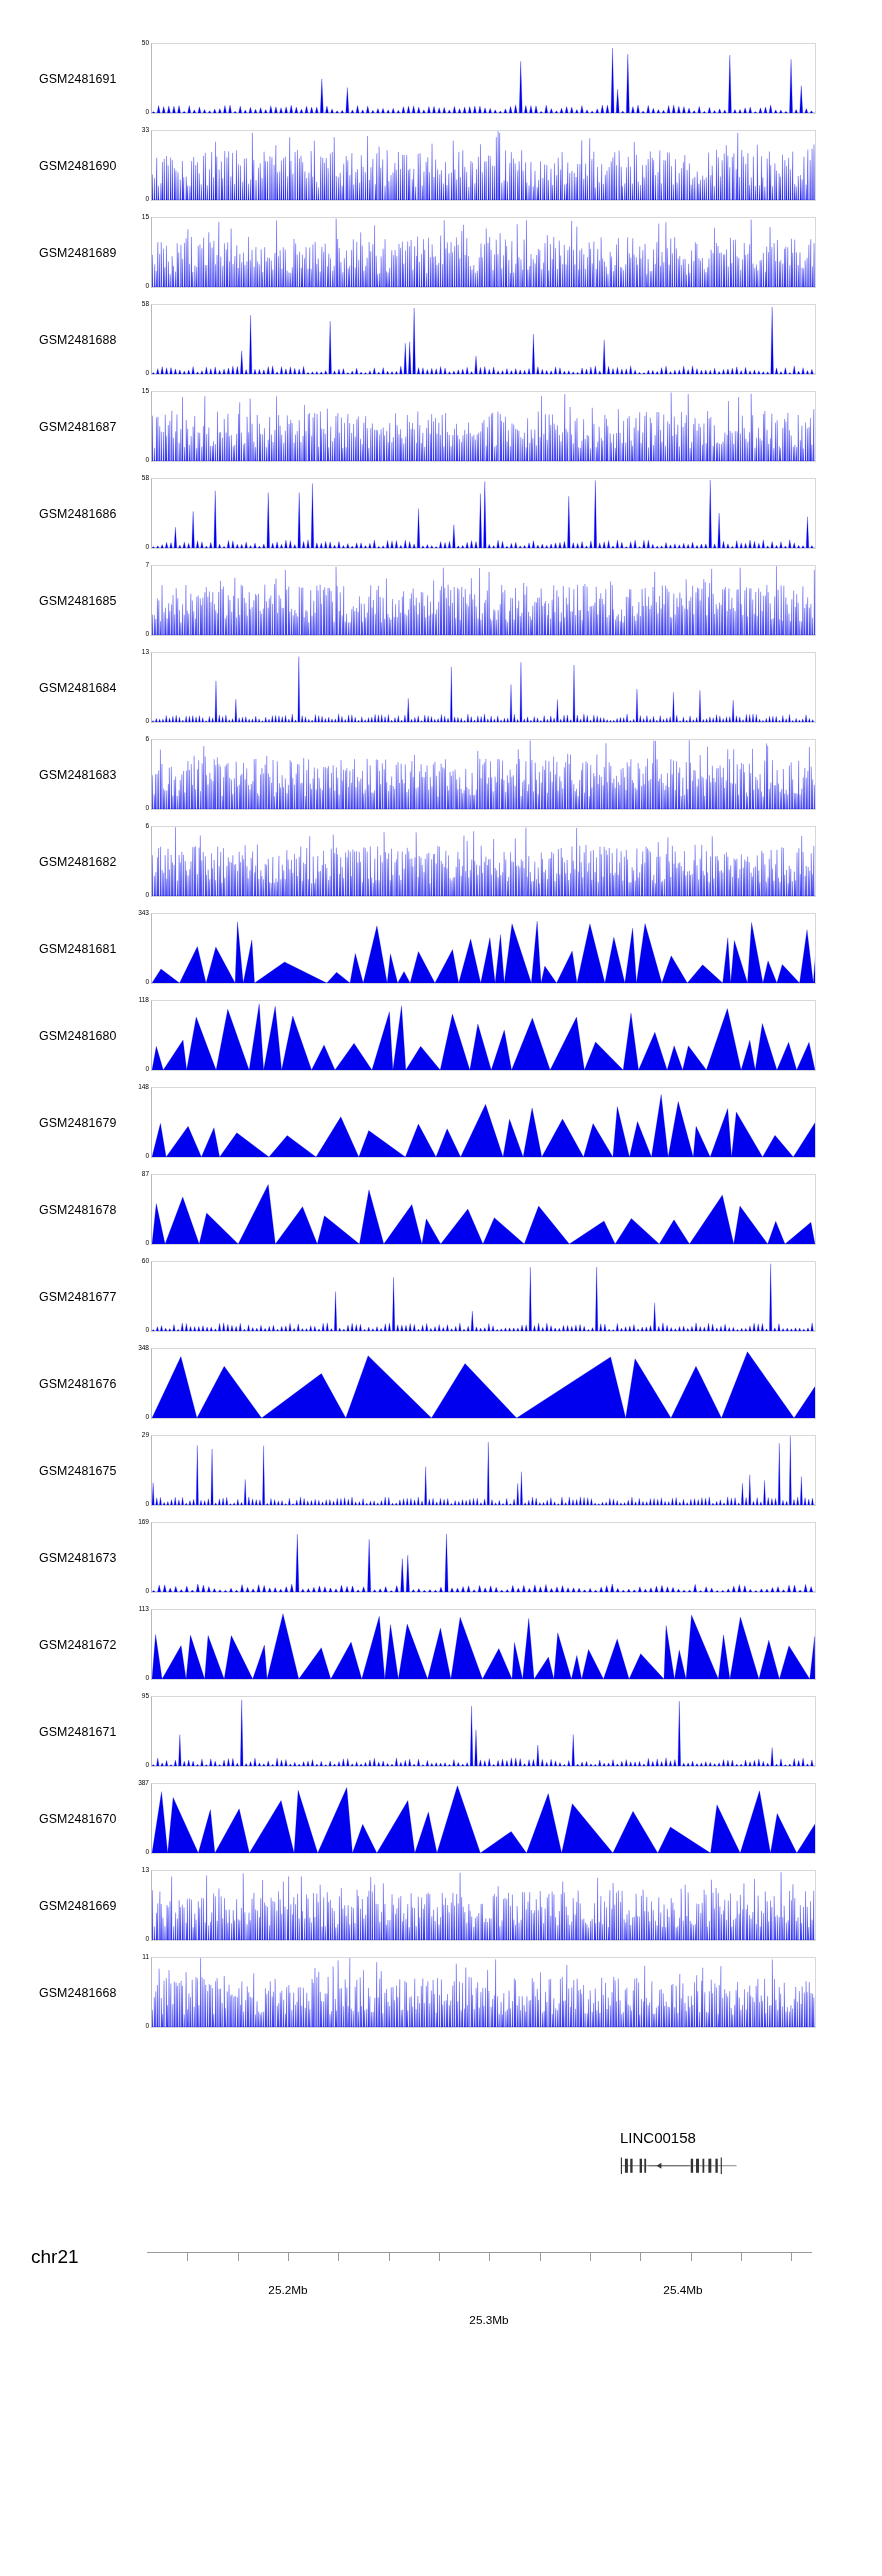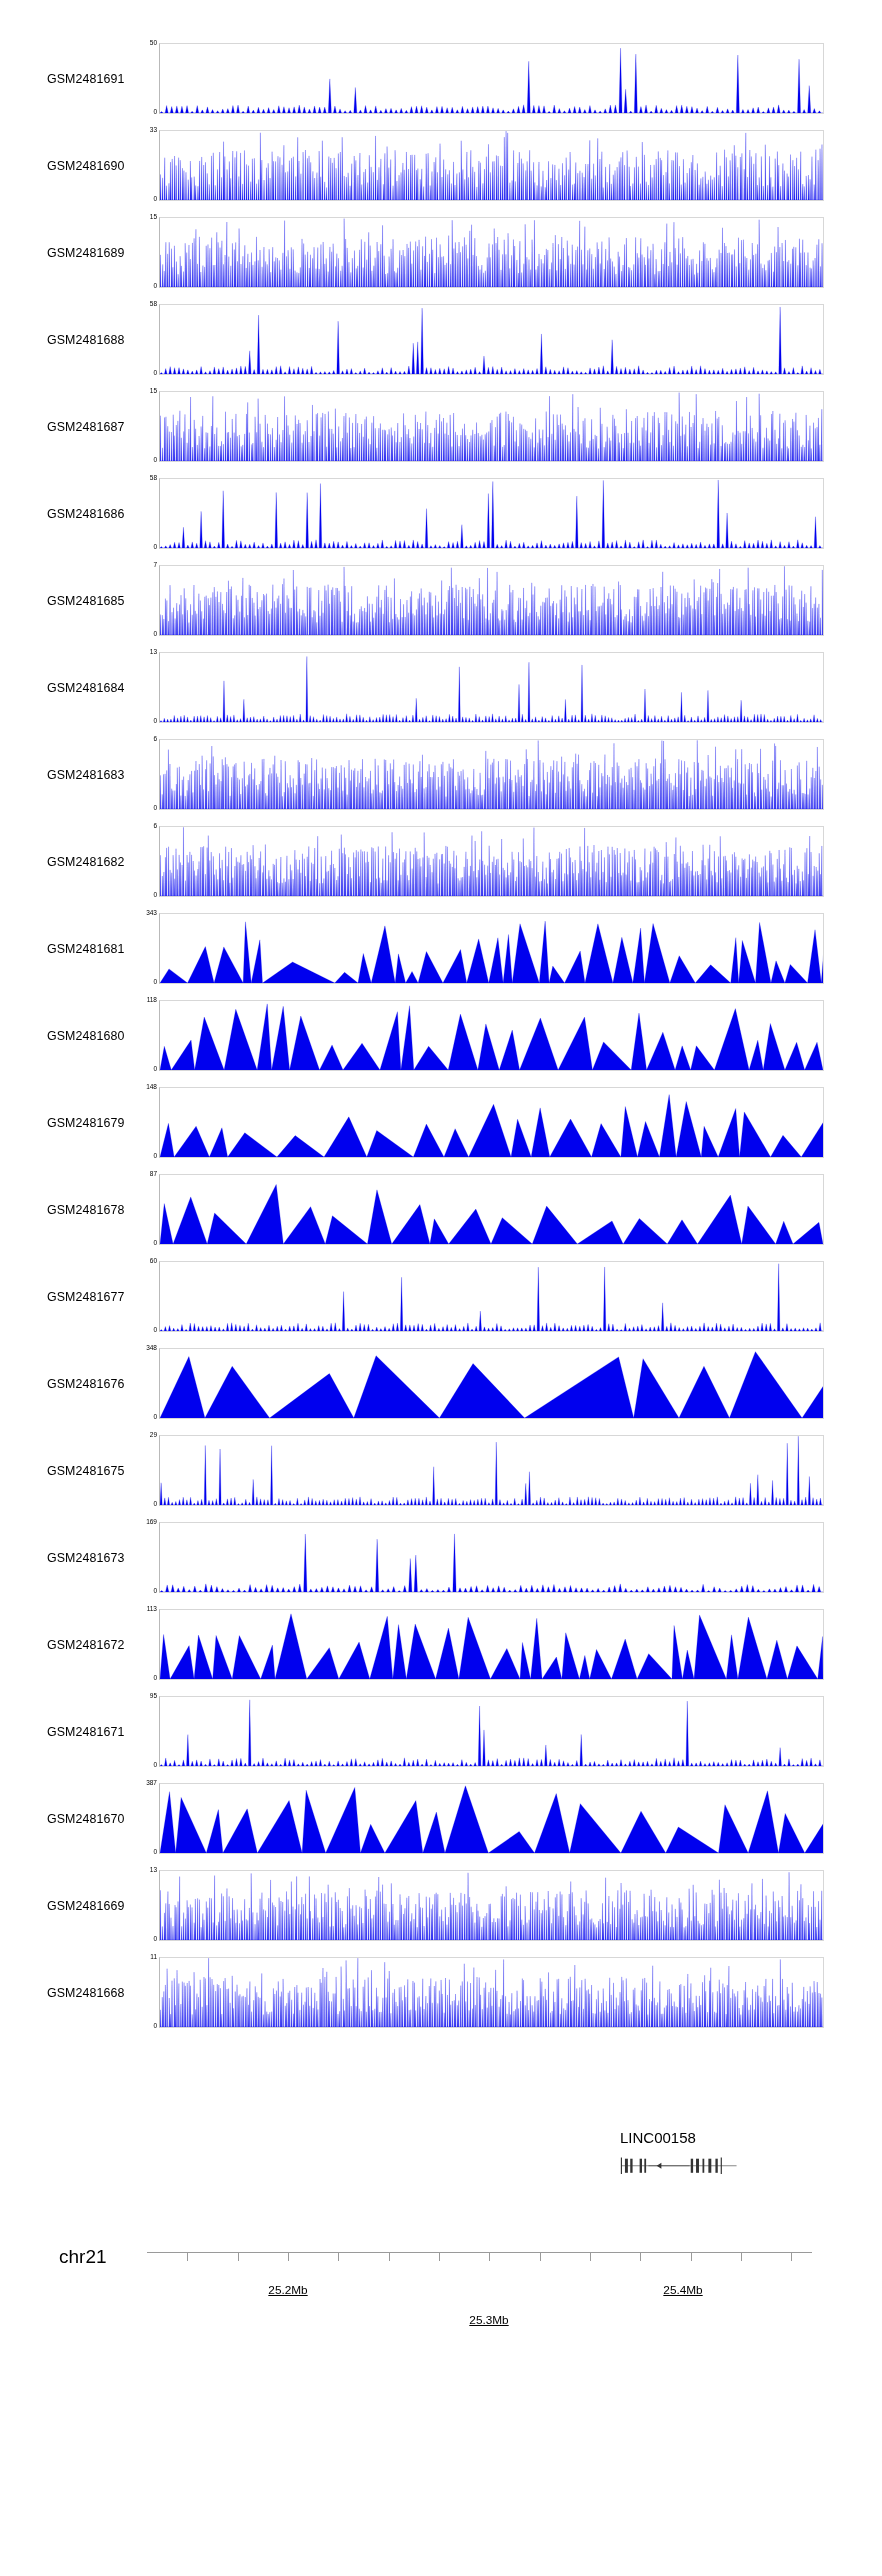--- a/index.html
+++ b/index.html
@@ -17,21 +17,21 @@
   }
   #genome-browser {
     position: absolute;
     left: 0;
     top: 0;
     width: 882px;
     height: 2576px;
   }
   .tracks {
     position: absolute;
-    left: 12px;
+    left: 4px;
     top: 35px;
     width: 858px;
   }
   .track {
     position: relative;
     height: 87px;
     width: 882px;
   }
   .track-label {
     position: absolute;
@@ -111,21 +111,20 @@
     top: 2235px;
     width: 882px;
     height: 106px;
   }
   .chrom-name {
     position: absolute;
     left: 31px;
     top: 10.6px;
     font-size: 19px;
     color: #000000;
-    margin-left: 28px;
   }
   .chrom-axis {
     position: absolute;
     left: 147px;
     top: 16.5px;
     width: 665px;
     height: 71px;
   }
   .chrom-line {
     position: absolute;
@@ -142,21 +141,20 @@
     height: 9.4px;
     background: #9a9a9a;
   }
   .tick-label {
     position: absolute;
     top: 31px;
     font-size: 11.8px;
     color: #000000;
     transform: translateX(-50%);
     white-space: nowrap;
-    text-decoration: underline;
   }
 </style>
 </head>
 <body>
 
 <div id="genome-browser">
 
   <div class="tracks" id="tracks-container">
       <div class="track">
         <div class="track-label">GSM2481691</div>

